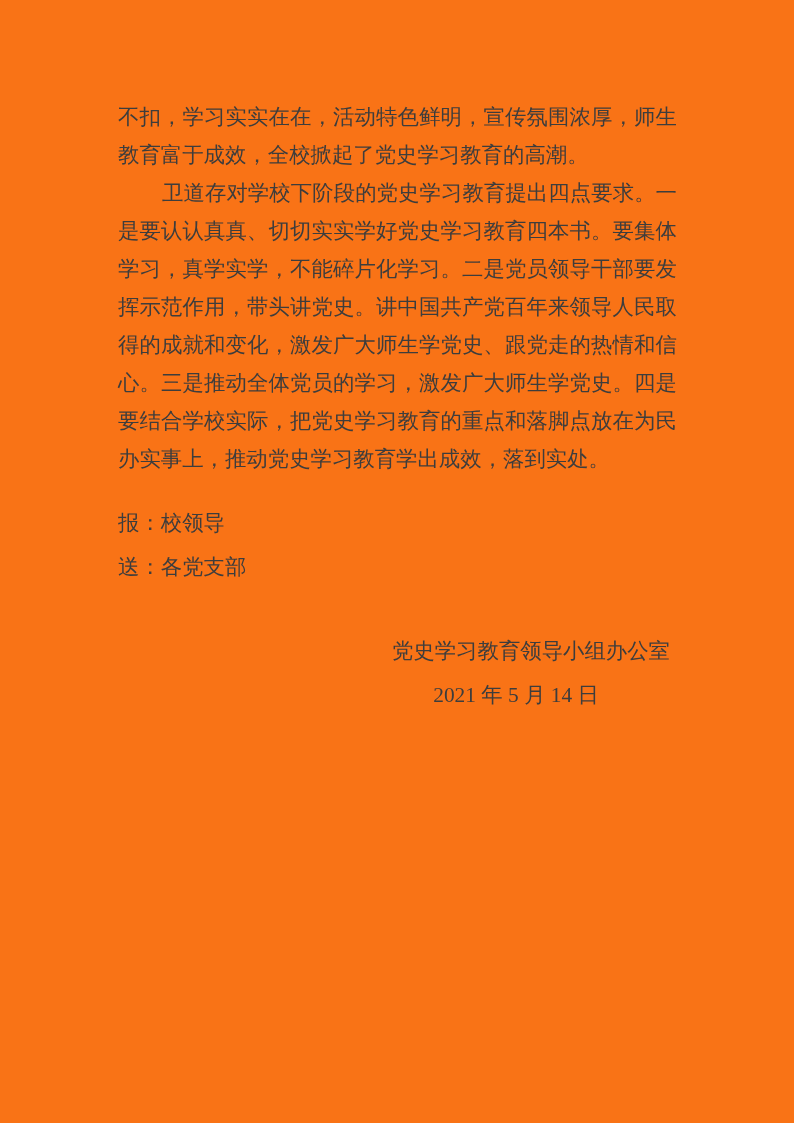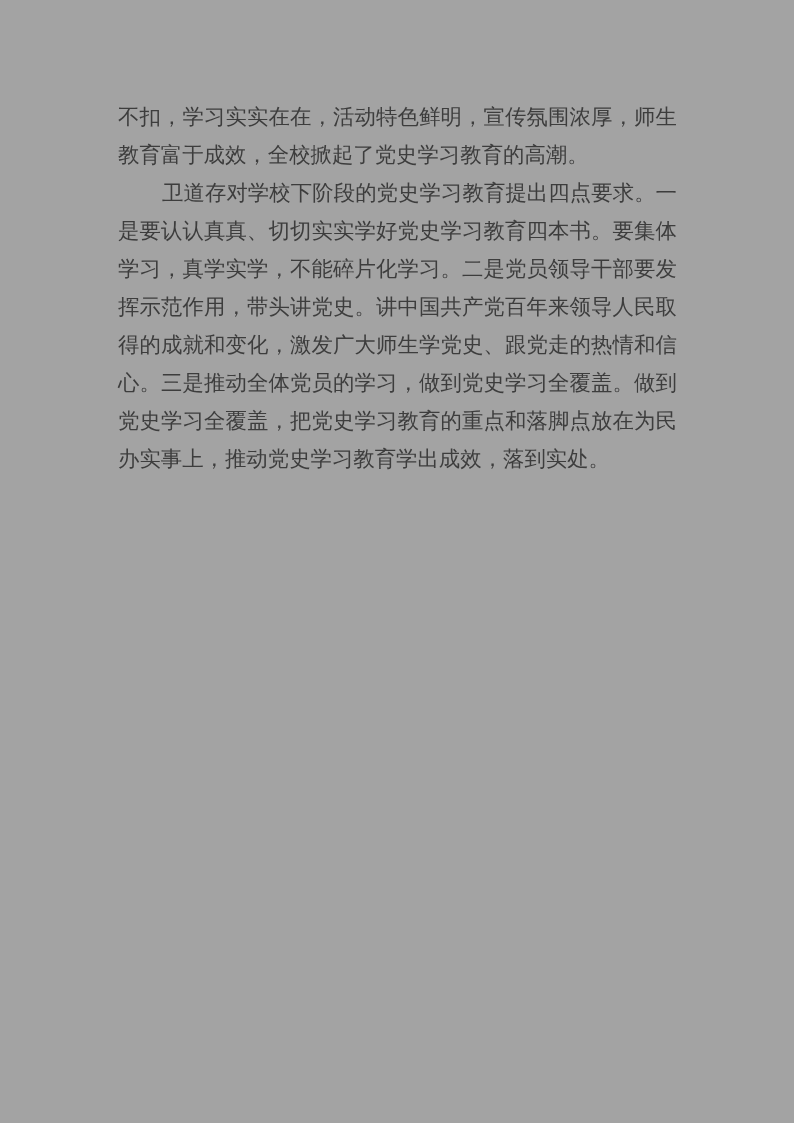--- a/index.html
+++ b/index.html
@@ -4,21 +4,21 @@
 <style>
   html, body {
     margin: 0;
     padding: 0;
     background: #ffffff;
   }
   .page {
     position: relative;
     width: 794px;
     height: 1123px;
-    background: #a3a3a3;
+    background: #f97316;
     overflow: hidden;
     font-family: "Liberation Serif", "DejaVu Serif", serif;
     color: #3d3d3d;
   }
   .content {
     position: absolute;
     left: 118px;
     top: 98px;
     width: 559px;
   }
@@ -60,19 +60,27 @@
   }
 </style>
 </head>
 <body>
 
 <div class="page">
   <div class="content">
 
     <p class="para">不扣，学习实实在在，活动特色鲜明，宣传氛围浓厚，师生教育富于成效，全校掀起了党史学习教育的高潮。</p>
 
-    <p class="para indent">卫道存对学校下阶段的党史学习教育提出四点要求。一是要认认真真、切切实实学好党史学习教育四本书。要集体学习，真学实学，不能碎片化学习。二是党员领导干部要发挥示范作用，带头讲党史。讲中国共产党百年来领导人民取得的成就和变化，激发广大师生学党史、跟党走的热情和信心。三是推动全体党员的学习，做到党史学习全覆盖。做到党史学习全覆盖，把党史学习教育的重点和落脚点放在为民办实事上，推动党史学习教育学出成效，落到实处。</p>
+    <p class="para indent">卫道存对学校下阶段的党史学习教育提出四点要求。一是要认认真真、切切实实学好党史学习教育四本书。要集体学习，真学实学，不能碎片化学习。二是党员领导干部要发挥示范作用，带头讲党史。讲中国共产党百年来领导人民取得的成就和变化，激发广大师生学党史、跟党走的热情和信心。三是推动全体党员的学习，激发广大师生学党史。四是要结合学校实际，把党史学习教育的重点和落脚点放在为民办实事上，推动党史学习教育学出成效，落到实处。</p>
 
 
+    <div class="notes">
+      <p class="note">报：校领导</p>
+      <p class="note">送：各党支部</p>
+    </div>
 
+    <div class="signature">
+      <p class="sig-office">党史学习教育领导小组办公室</p>
+      <p class="sig-date">2021 年 5 月 14 日</p>
+    </div>
 
   </div>
 </div>
 
 </body></html>

